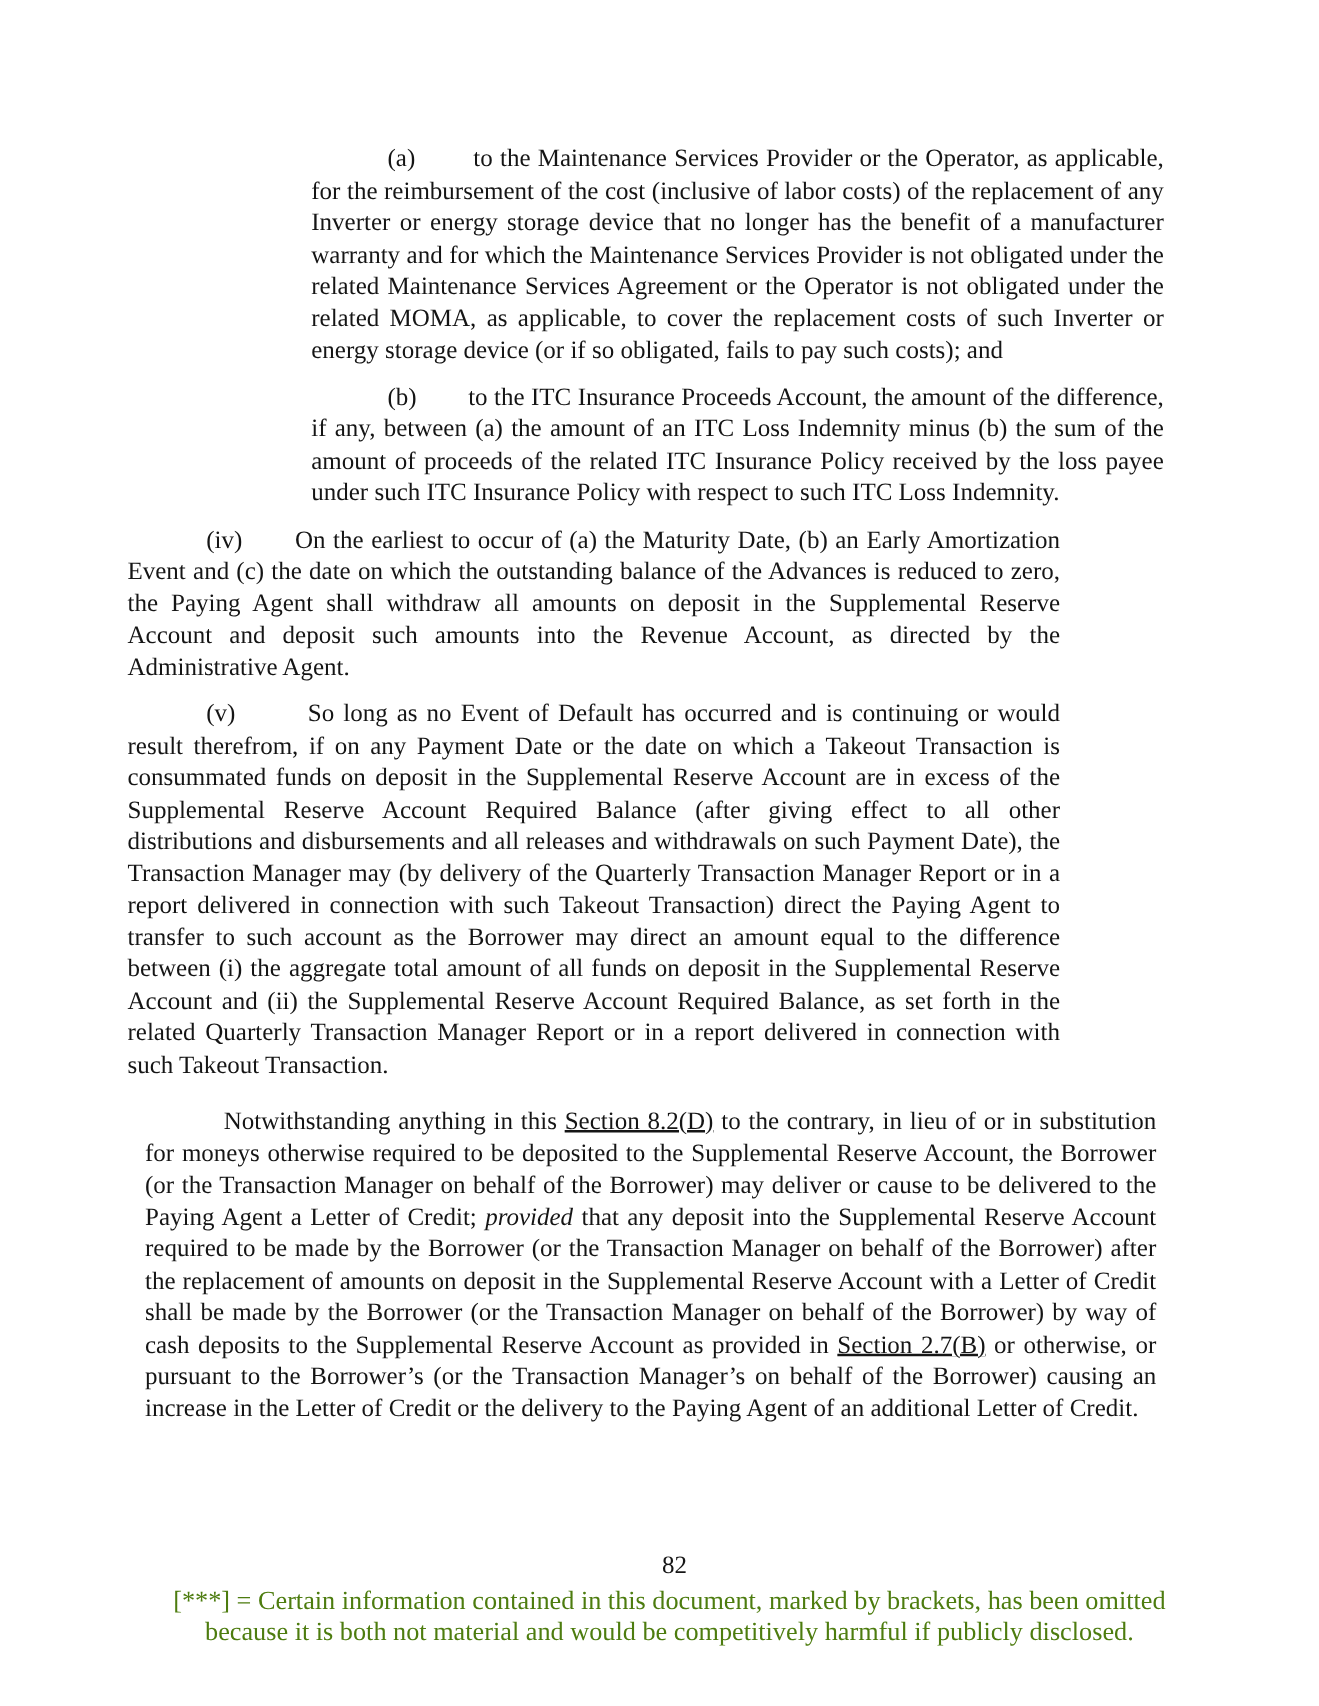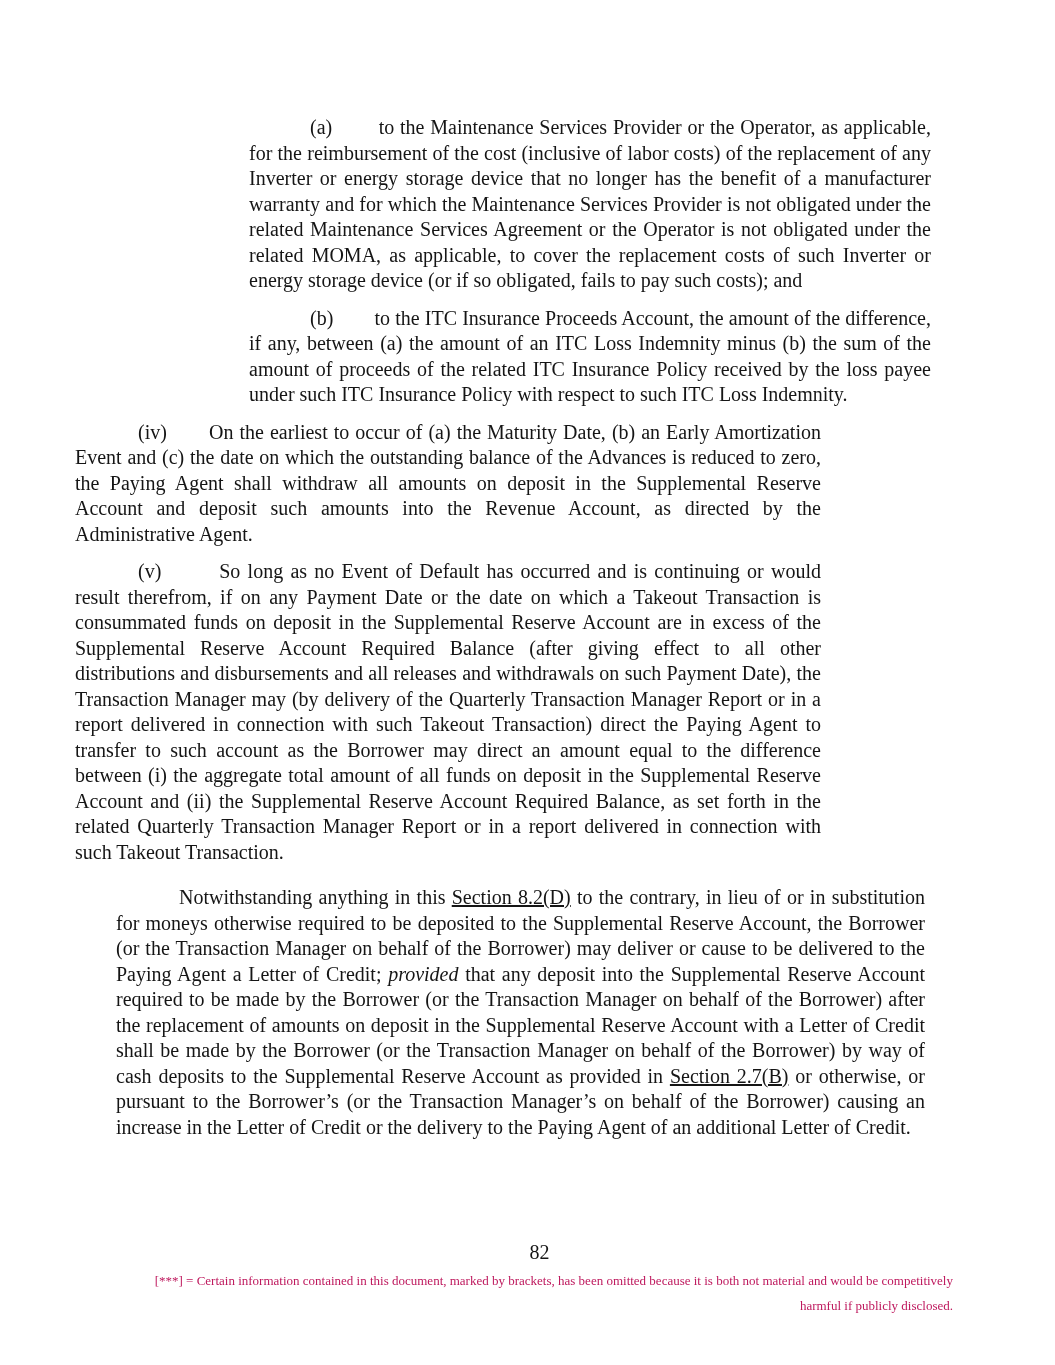--- a/index.html
+++ b/index.html
@@ -19,21 +19,21 @@
     box-sizing: border-box;
   }
   .para {
     font-size: 20px;
     line-height: 25.5px;
     color: #151515;
     text-align: justify;
     margin: 0 0 12px 0;
   }
   .p-sub  { margin-left: 249px; width: 682px; text-indent: 61px; }
-  .p-lvl  { margin-left: 75px; width: 746px; text-indent: 63px; }
+  .p-lvl  { margin-left: 102px; width: 746px; text-indent: 63px; }
   .p-full { margin-left: 116px; width: 809px; text-indent: 63px; }
   .p-closing { margin-top: 20px; }
   .seg-underline { text-decoration: underline; }
   .seg-italic { font-style: italic; }
   .footer {
     position: absolute;
     top: 1240px;
     left: 0;
     width: 1055px;
     margin-left: 12px;
@@ -41,24 +41,24 @@
   .page-num {
     text-align: center;
     font-size: 20px;
     line-height: 25px;
     color: #151515;
     margin: 0;
   }
   .footnote {
     margin: 3px 0 0 106px;
     width: 835px;
-    font-size: 13px;
+    font-size: 21px;
     line-height: 25px;
-    color: #be185d;
-    text-align: right;
+    color: #4d7c0f;
+    text-align: center;
   }
 </style>
 </head>
 <body>
 
 <div class="page">
 
   <p class="para p-sub">(a)&nbsp;&nbsp;&nbsp;&nbsp;&nbsp;&nbsp;&nbsp; to the Maintenance Services Provider or the Operator, as applicable, for the reimbursement of the cost (inclusive of labor costs) of the replacement of any Inverter or energy storage device that no longer has the benefit of a manufacturer warranty and for which the Maintenance Services Provider is not obligated under the related Maintenance Services Agreement or the Operator is not obligated under the related MOMA, as applicable, to cover the replacement costs of such Inverter or energy storage device (or if so obligated, fails to pay such costs); and</p>
 
   <p class="para p-sub">(b)&nbsp;&nbsp;&nbsp;&nbsp;&nbsp;&nbsp;&nbsp; to the ITC Insurance Proceeds Account, the amount of the difference, if any, between (a) the amount of an ITC Loss Indemnity minus (b) the sum of the amount of proceeds of the related ITC Insurance Policy received by the loss payee under such ITC Insurance Policy with respect to such ITC Loss Indemnity.</p>

